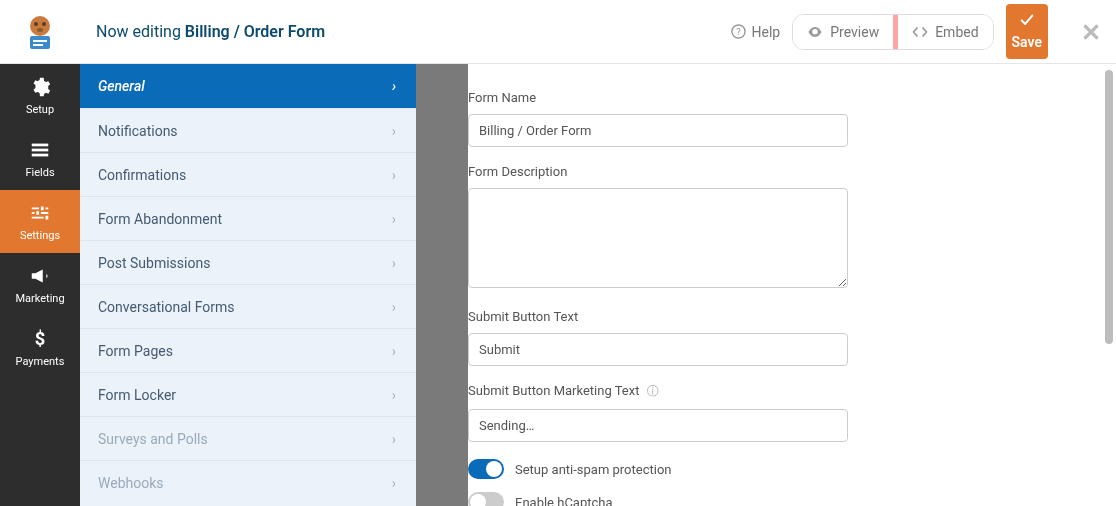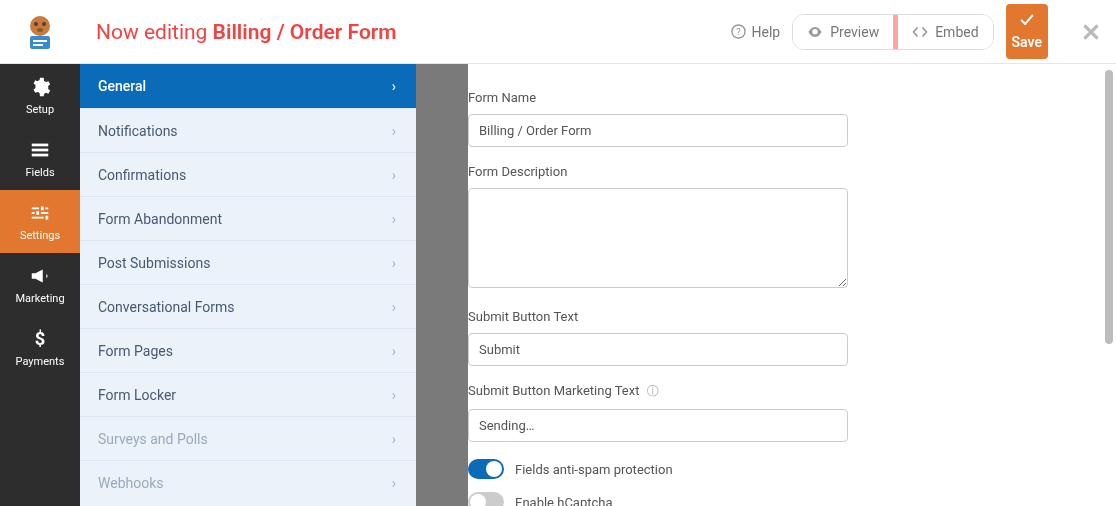--- a/index.html
+++ b/index.html
@@ -1,39 +1,39 @@
 <!DOCTYPE html>
 <html><head>
   <meta charset="utf-8">
   <style>
     * { box-sizing: border-box; margin: 0; padding: 0; font-family: -apple-system, BlinkMacSystemFont, "Segoe UI", Roboto, sans-serif; }
     html, body { height: 100%; background: #fff; }
     .app { width: 1116px; height: 506px; position: relative; overflow: hidden; background: #fff; }
     .header { height: 64px; display: flex; align-items: center; padding: 0 16px 0 0; border-bottom: 1px solid #e6e6e6; }
     .logo-box { width: 80px; height: 64px; display: flex; align-items: center; justify-content: center; }
-    .title-box { flex: 1; padding-left: 16px; font-size: 21px; color: #ef4444; }
+    .title-box { flex: 1; padding-left: 16px; font-size: 16px; color: #0c4a6e; }
     .title-box .bold { font-weight: 600; }
     .header-actions { display: flex; align-items: center; gap: 12px; }
     .link-help { display: flex; align-items: center; gap: 6px; color: #777; font-size: 14px; cursor: pointer; }
     .btn-group { display: flex; border: 1px solid #ddd; border-radius: 12px; overflow: hidden; }
     .btn-group .sbtn { padding: 9px 14px; display: flex; align-items: center; gap: 7px; color: #777; font-size: 14px; cursor: pointer; background: #fff; border: none; }
     .btn-group .sbtn + .sbtn { border-left: 5px solid #fca5a5; }
     .btn-save { background: #e27730; color: #fff; border: none; border-radius: 4px; padding: 9px 6px; display: flex; align-items: center; gap: 7px; font-size: 14px; font-weight: 600; cursor: pointer; flex-direction: column; }
     .close-x { margin-left: 22px; color: #bbb; cursor: pointer; display:flex; align-items:center;}
 
     .body { display: flex; height: calc(100% - 64px); }
     .nav { width: 80px; background: #2d2d2d; color: #fff; display: flex; flex-direction: column; }
     .nav-item { height: 63px; display: flex; flex-direction: column; align-items: center; justify-content: center; gap: 5px; cursor: pointer; }
     .nav-item .nlabel { font-size: 11px; color: #fff; }
     .nav-item.active { background: #e27730; }
 
     .subnav { width: 336px; background: #ebf2f9; }
     .sub-item { height: 44px; padding: 0 20px 0 18px; display: flex; align-items: center; justify-content: space-between; color: #455a72; font-size: 14px; cursor: pointer; }
     .sub-item:not(.active) { border-top: 1px solid #dde6ef; }
-    .sub-item.active { background: #0a6bb8; color: #fff; font-weight: 500; }
+    .sub-item.active { background: #0a6bb8; color: #fff; font-weight: 500; font-style: italic; }
     .sub-item.active:first-child { border-top: none; }
     .sub-item.muted { color: #9aaabc; }
     .chev { color: #a4b4c6; }
     .sub-item.active .chev { color: #fff; }
 
     .content-wrap { flex: 1; position: relative; display: flex; }
     .spacer-left { width: 52px; background: #7a7a7a; }
     .content { flex: 1; padding: 26px 0 26px 0; overflow: auto; }
     .form-area { width: 380px; }
     .field-block { margin-bottom: 17px; }
@@ -209,21 +209,21 @@
             <label class="flabel">
               <span>Submit Button Marketing Text</span>
               <span class="hint-q">ⓘ</span>
             </label>
             <input class="finput" type="text" value="Sending…" style="">
           </div>
           <div class="toggle-row">
             <div class="toggle on">
                 <div class="knob"></div>
               </div>
-            <span class="toggle-label">Fields anti-spam protection</span>
+            <span class="toggle-label">Setup anti-spam protection</span>
           </div>
           <div class="toggle-row">
             <div class="toggle off">
                 <div class="knob"></div>
               </div>
             <span class="toggle-label">Enable hCaptcha</span>
           </div>
         </div>
       </div>
       <div class="scrollbar-fake"></div>

